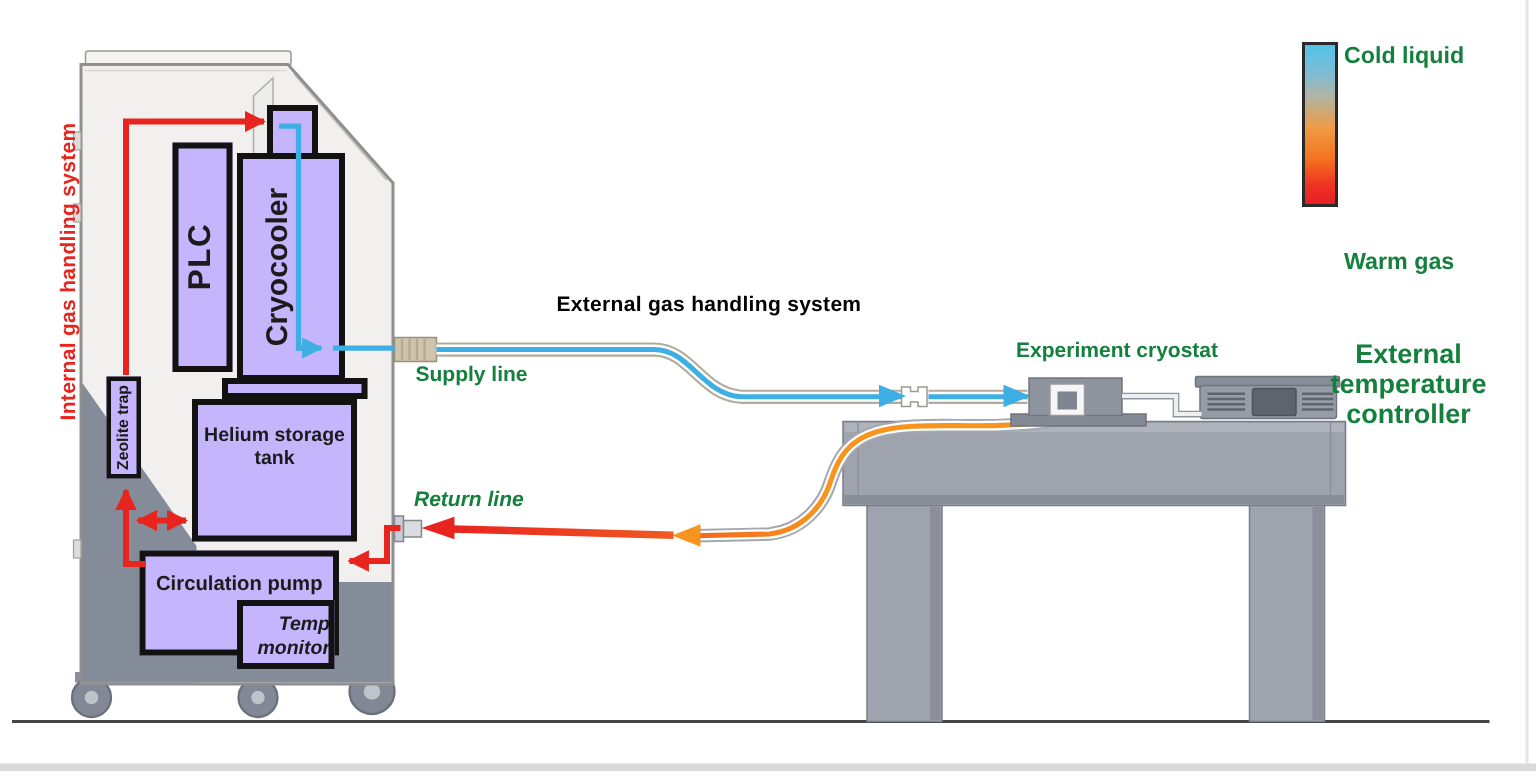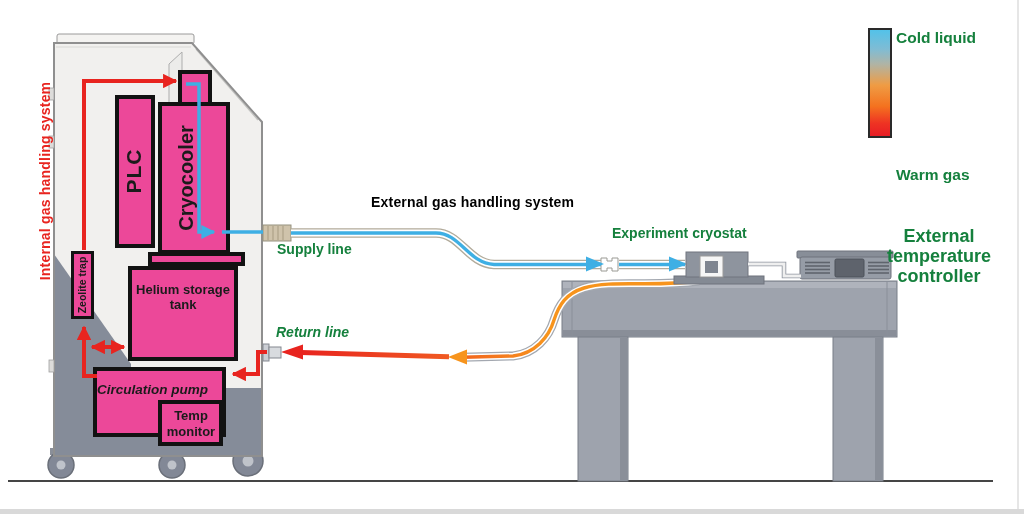--- a/index.html
+++ b/index.html
@@ -1,39 +1,39 @@
 <!DOCTYPE html>
 <html><head>
 <meta charset="utf-8">
 <style>
   html,body{margin:0;padding:0;background:#fff;}
   .stage{position:relative;width:1024px;height:518px;background:#ffffff;
          font-family:"Liberation Sans",sans-serif;overflow:hidden;}
   .stage svg{position:absolute;left:0;top:0;}
   .layer0{z-index:0;} .layer2{z-index:2;}
-  .box{position:absolute;background:#ec4899;border:4px solid #121212;box-sizing:border-box;z-index:1;}
+  .box{position:absolute;background:#c4b5fd;border:4px solid #121212;box-sizing:border-box;z-index:1;}
   .box .ctr{display:inline-block;font-weight:bold;color:#1b1b1b;}
   .rot{position:absolute;transform:translate(-50%,-50%) rotate(-90deg);white-space:nowrap;
        text-align:center;font-weight:bold;color:#1b1b1b;z-index:3;}
   .lbl{position:absolute;font-weight:bold;color:#15803d;white-space:nowrap;z-index:3;}
   #plc-label{font-size:21px;letter-spacing:1px;}
   #cryo-label{font-size:20px;}
   #trap-label{font-size:10.5px;}
   #internal-label{font-size:14px;color:#E8241F;letter-spacing:0.2px;}
   #external-label{left:371px;top:166px;font-size:14px;color:#000000;letter-spacing:0.2px;margin-top:28px;}
   #supply-label{left:277px;top:204px;font-size:14px;margin-top:37px;}
   #return-label{left:276px;top:324px;font-size:14px;font-style:italic;}
-  #cryostat-label{left:612px;top:225px;width:200px;text-align:left;white-space:nowrap;font-size:14px;}
+  #cryostat-label{left:612px;top:225px;width:200px;text-align:right;white-space:nowrap;font-size:14px;}
   #controller-label{left:858px;top:226px;width:162px;text-align:center;white-space:normal;
                     font-size:18px;line-height:1.12;}
   #tank-box{left:128px;top:266px;width:110px;height:95px;text-align:center;padding-top:12px;}
   #tank-box .ctr{width:100px;font-size:13px;line-height:1.18;}
-  #pump-box{left:93px;top:367px;width:133px;height:70px;padding-top:9px;font-style:italic;}
+  #pump-box{left:93px;top:367px;width:133px;height:70px;text-align:center;padding-top:9px;}
   #pump-box .ctr{font-size:13.5px;}
-  #monitor-box{left:158px;top:400px;width:65px;height:46px;text-align:center;padding-top:4px;z-index:1;}
+  #monitor-box{left:158px;top:400px;width:65px;height:46px;text-align:right;padding-top:4px;z-index:1;font-style:italic;}
   #monitor-box .ctr{width:58px;font-size:13px;line-height:1.2;}
   #plc-box{left:115px;top:95px;width:40px;height:153px;}
   #cryo-box{left:158px;top:102px;width:72px;height:152px;}
   #head-box{left:178px;top:70px;width:34px;height:36px;}
   #flange-bar{left:148px;top:252px;width:97px;height:14px;}
   #trap-box{left:71px;top:251px;width:23px;height:68px;border-width:3px;}
   #legend-bar{position:absolute;left:868px;top:28px;width:20px;height:106px;border:2px solid #2a2a2a;
     z-index:3;background:linear-gradient(to bottom,#53C2E9 0%,#7FBCD4 18%,#AFB4A6 32%,#EF9C44 52%,#F4721F 72%,#EE3323 88%,#E71D25 100%);}
   #cold-label{left:896px;top:29px;font-size:15.5px;font-weight:600;}
   #warm-label{left:896px;top:118px;font-size:15.5px;font-weight:600;margin-top:48px;}

